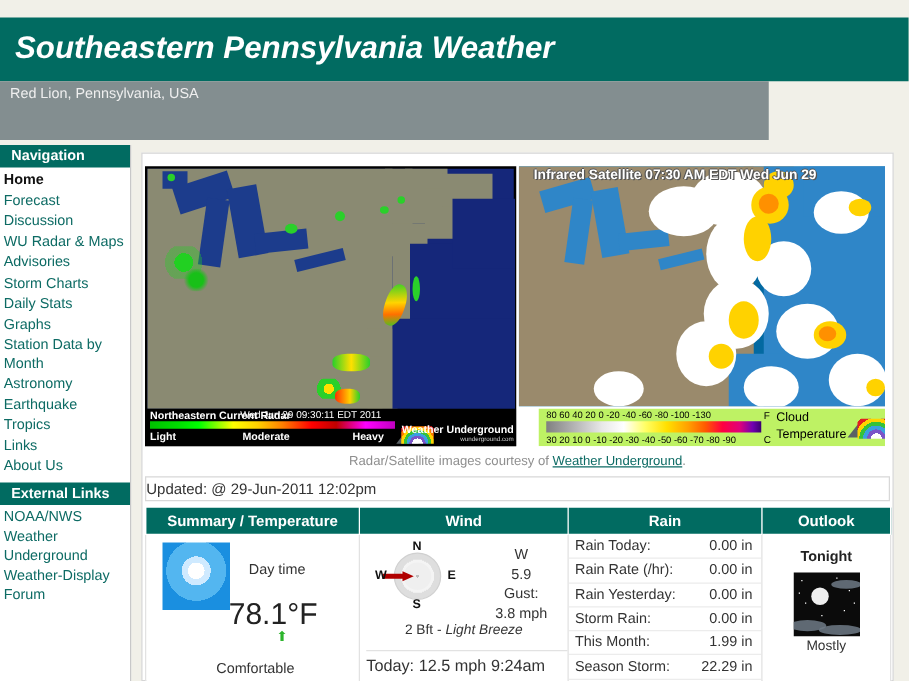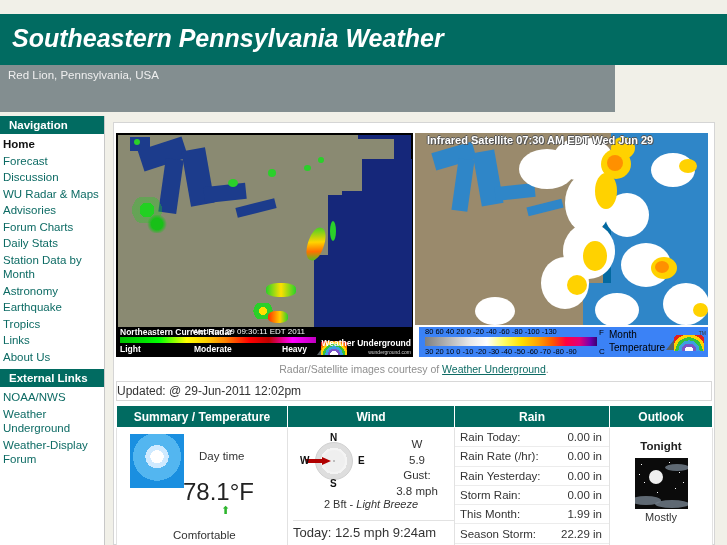--- a/index.html
+++ b/index.html
@@ -124,21 +124,21 @@
   .sat-sea { position: absolute; background: #2f86c8; }
   .cloud { position: absolute; border-radius: 50%; background: #ffffff; }
   .cloud-y { position: absolute; border-radius: 50%; background: #ffd200; }
   .cloud-o { position: absolute; border-radius: 50%; background: #ff9000; }
   .sat-title {
     position: absolute; left: 12px; top: 1px;
     font-size: 11px; font-weight: bold; color: #ffffff;
     text-shadow: 1px 1px 0 #555, -1px 0 0 #555, 0 -1px 0 #555;
     white-space: nowrap; z-index: 5;
   }
-  .sat-legend { position: absolute; left: 4px; bottom: 0; width: 293px; height: 30px; background: #3b82f6; }
+  .sat-legend { position: absolute; left: 16px; bottom: 0; width: 293px; height: 30px; background: #bef264; }
   .sat-scale-f, .sat-scale-c {
     position: absolute; left: 6px; width: 172px;
     font-size: 7.5px; color: #000; white-space: nowrap; letter-spacing: 0px;
   }
   .sat-scale-f { top: 0px; }
   .sat-scale-c { top: 20px; }
   .sat-bar {
     position: absolute; left: 6px; top: 10px; width: 172px; height: 9px;
     background: linear-gradient(to right,
       #808080 0%, #b8b8b8 14%, #e8e8e8 26%, #ffffff 36%,
@@ -284,22 +284,23 @@
   </div>
 
   <div class="sidebar">
     <div class="nav-head">Navigation</div>
     <div class="nav-list" id="nav-list">
         <a class="nav-item current">Home</a>
         <a class="nav-item">Forecast</a>
         <a class="nav-item">Discussion</a>
         <a class="nav-item">WU Radar &amp; Maps</a>
         <a class="nav-item">Advisories</a>
-        <a class="nav-item">Forum Charts</a>
+        <a class="nav-item">Storm Charts</a>
         <a class="nav-item">Daily Stats</a>
+        <a class="nav-item">Graphs</a>
         <a class="nav-item">Station Data by Month</a>
         <a class="nav-item">Astronomy</a>
         <a class="nav-item">Earthquake</a>
         <a class="nav-item">Tropics</a>
         <a class="nav-item">Links</a>
         <a class="nav-item">About Us</a>
       </div>
     <div class="nav-head">External Links</div>
     <div class="nav-list" id="ext-list">
         <a class="nav-item">NOAA/NWS</a>
@@ -404,21 +405,21 @@
           <div class="sat-title">Infrared Satellite 07:30 AM EDT Wed Jun 29</div>
         </div>
 
         <div class="sat-legend">
           <div class="sat-scale-f">80  60  40  20   0  -20 -40 -60 -80 -100  -130</div>
           <div class="sat-bar"></div>
           <div class="sat-scale-c">30  20  10   0  -10 -20 -30 -40 -50 -60 -70 -80 -90</div>
           <div class="sat-unit" style="left:180px;top:1px;">F</div>
           <div class="sat-unit" style="left:180px;top:20px;">C</div>
           <div class="sat-caption">
-            <div>Month</div>
+            <div>Cloud</div>
             <div>Temperature</div>
           </div>
           <div class="sat-rainbow">
             <div style="position:absolute;left:0;top:6px;width:0;height:0;border-left:11px solid transparent;border-right:11px solid transparent;border-bottom:14px solid #5a6166;"></div>
             <div style="position:absolute;left:8px;top:5px;width:30px;height:16px;background:radial-gradient(circle at 50% 100%,#fff 0 20%,#7a55c8 20% 34%,#3aa0e0 34% 48%,#35c23a 48% 62%,#ffd400 62% 76%,#e02020 76% 92%,transparent 92%);"></div>
             <div style="position:absolute;right:0;top:0;font-size:5px;color:#333;">TM</div>
           </div>
         </div>
       </div>
     </div>

